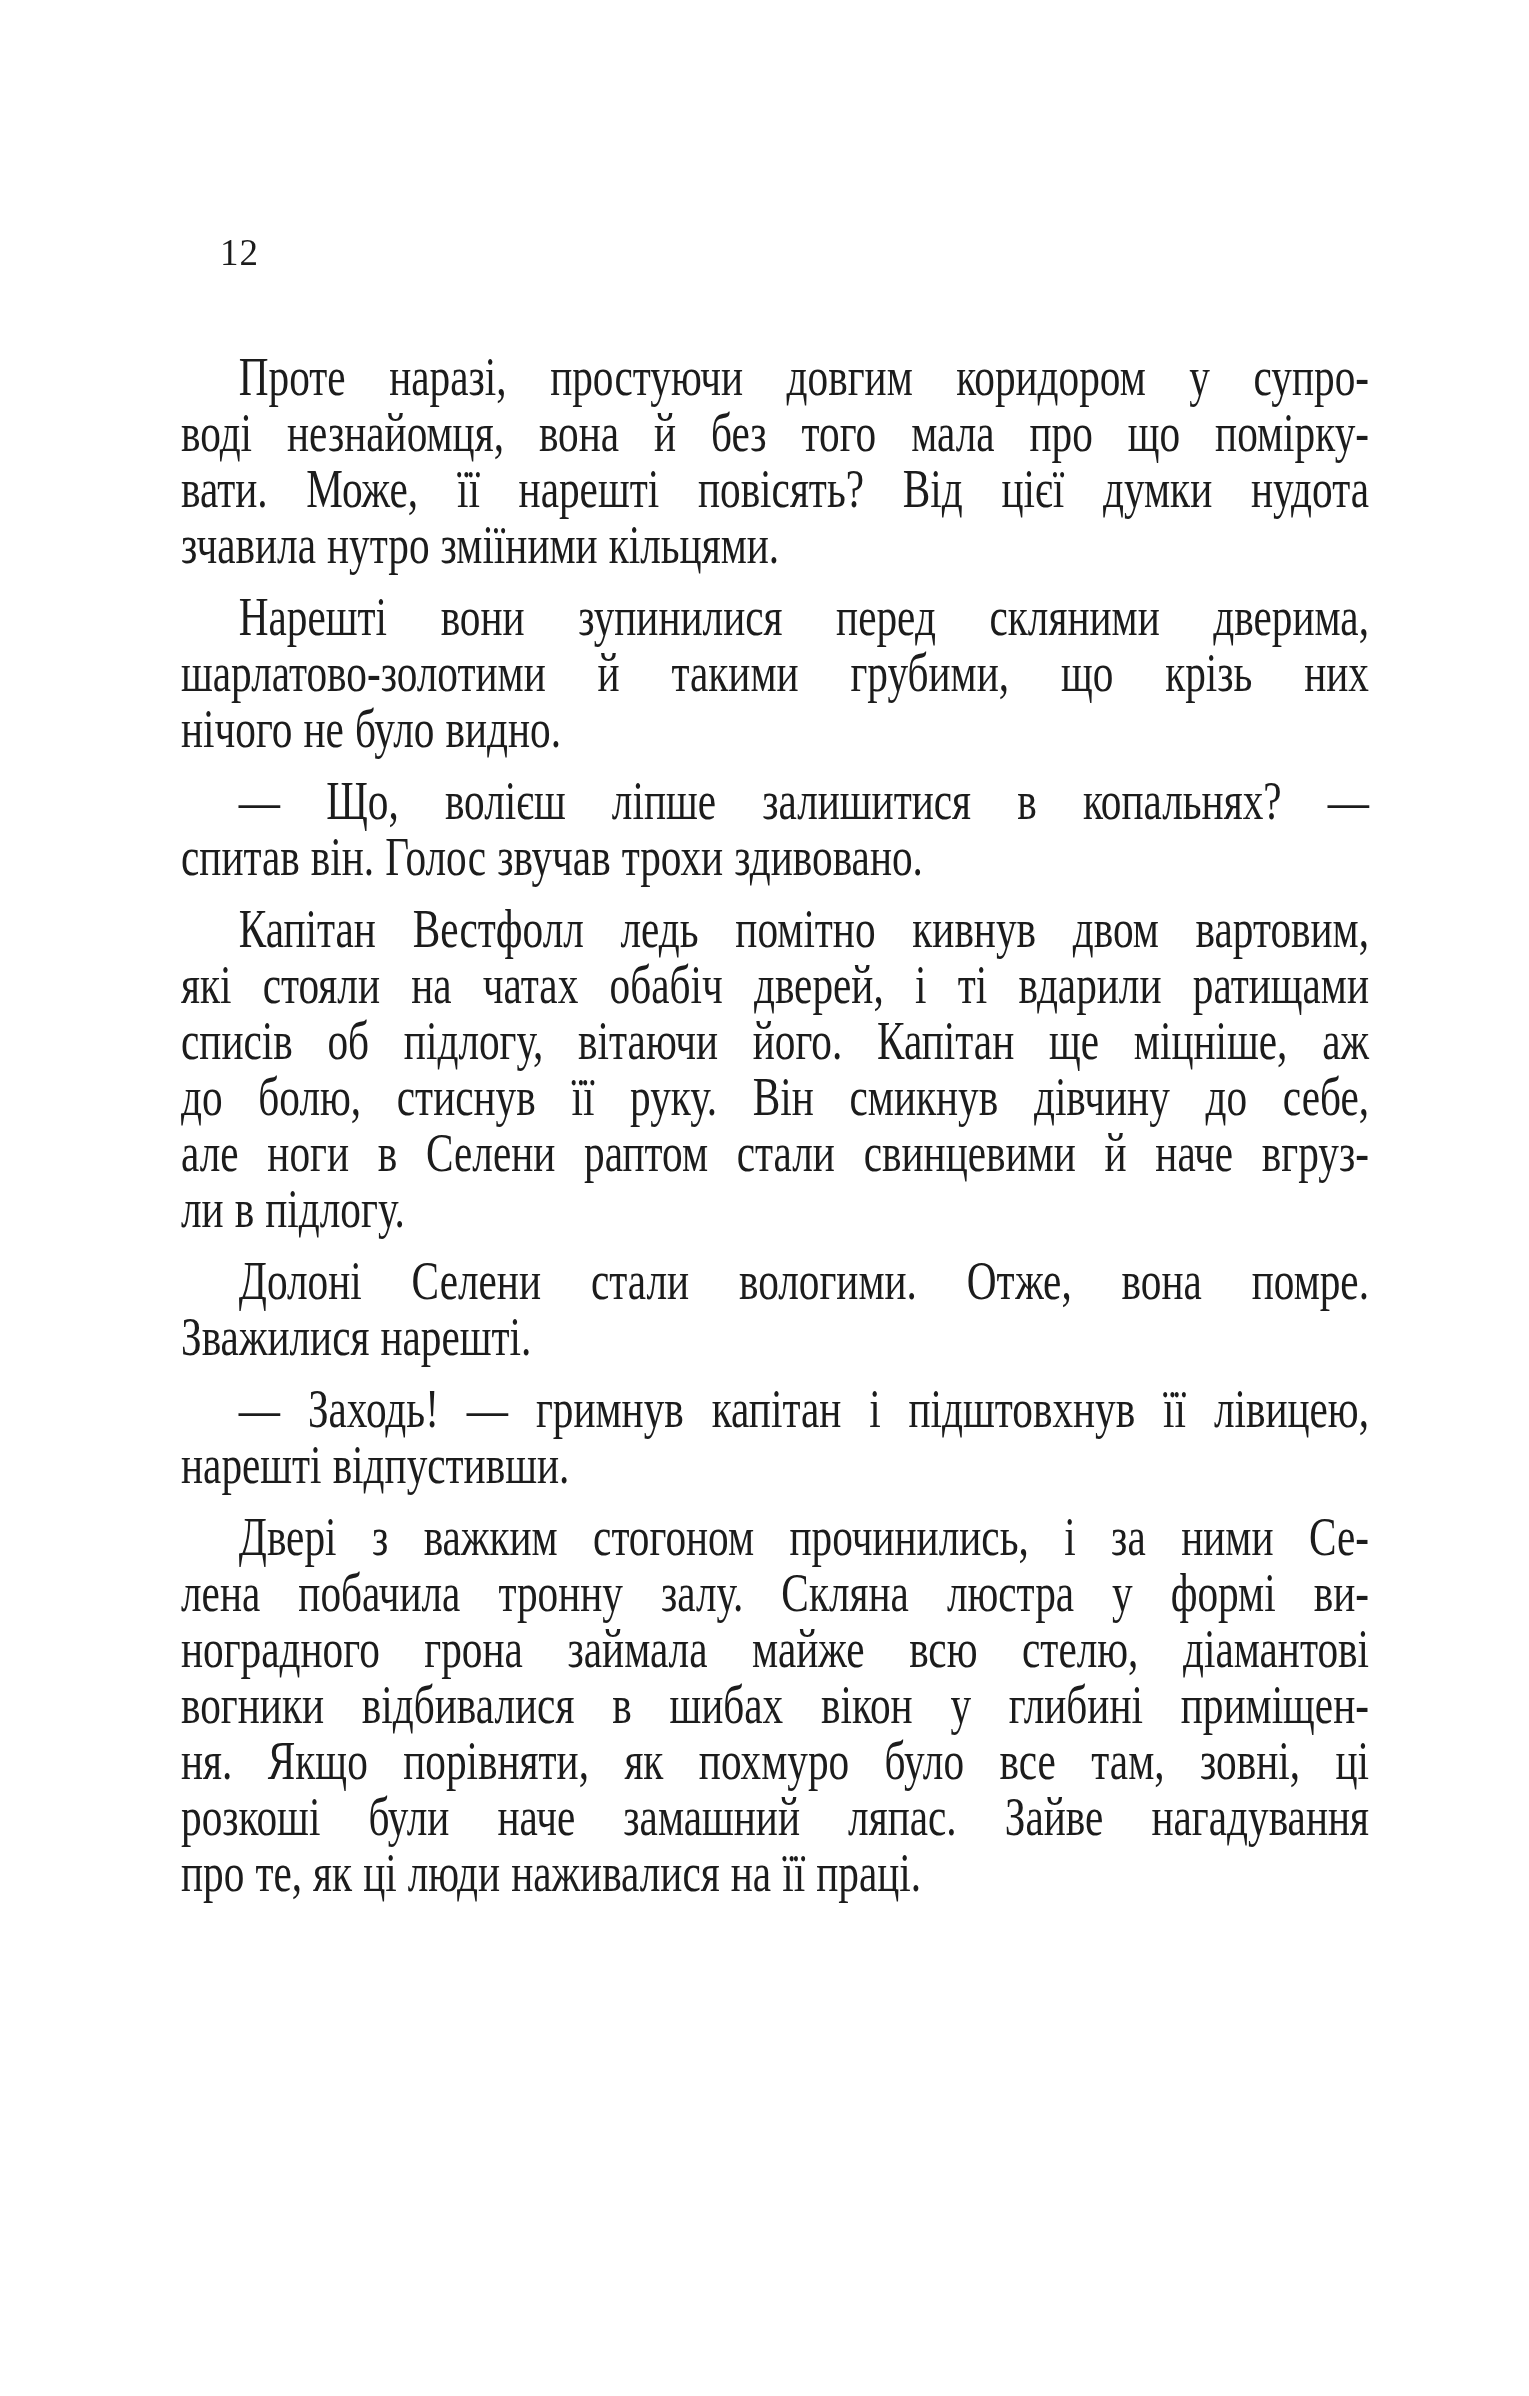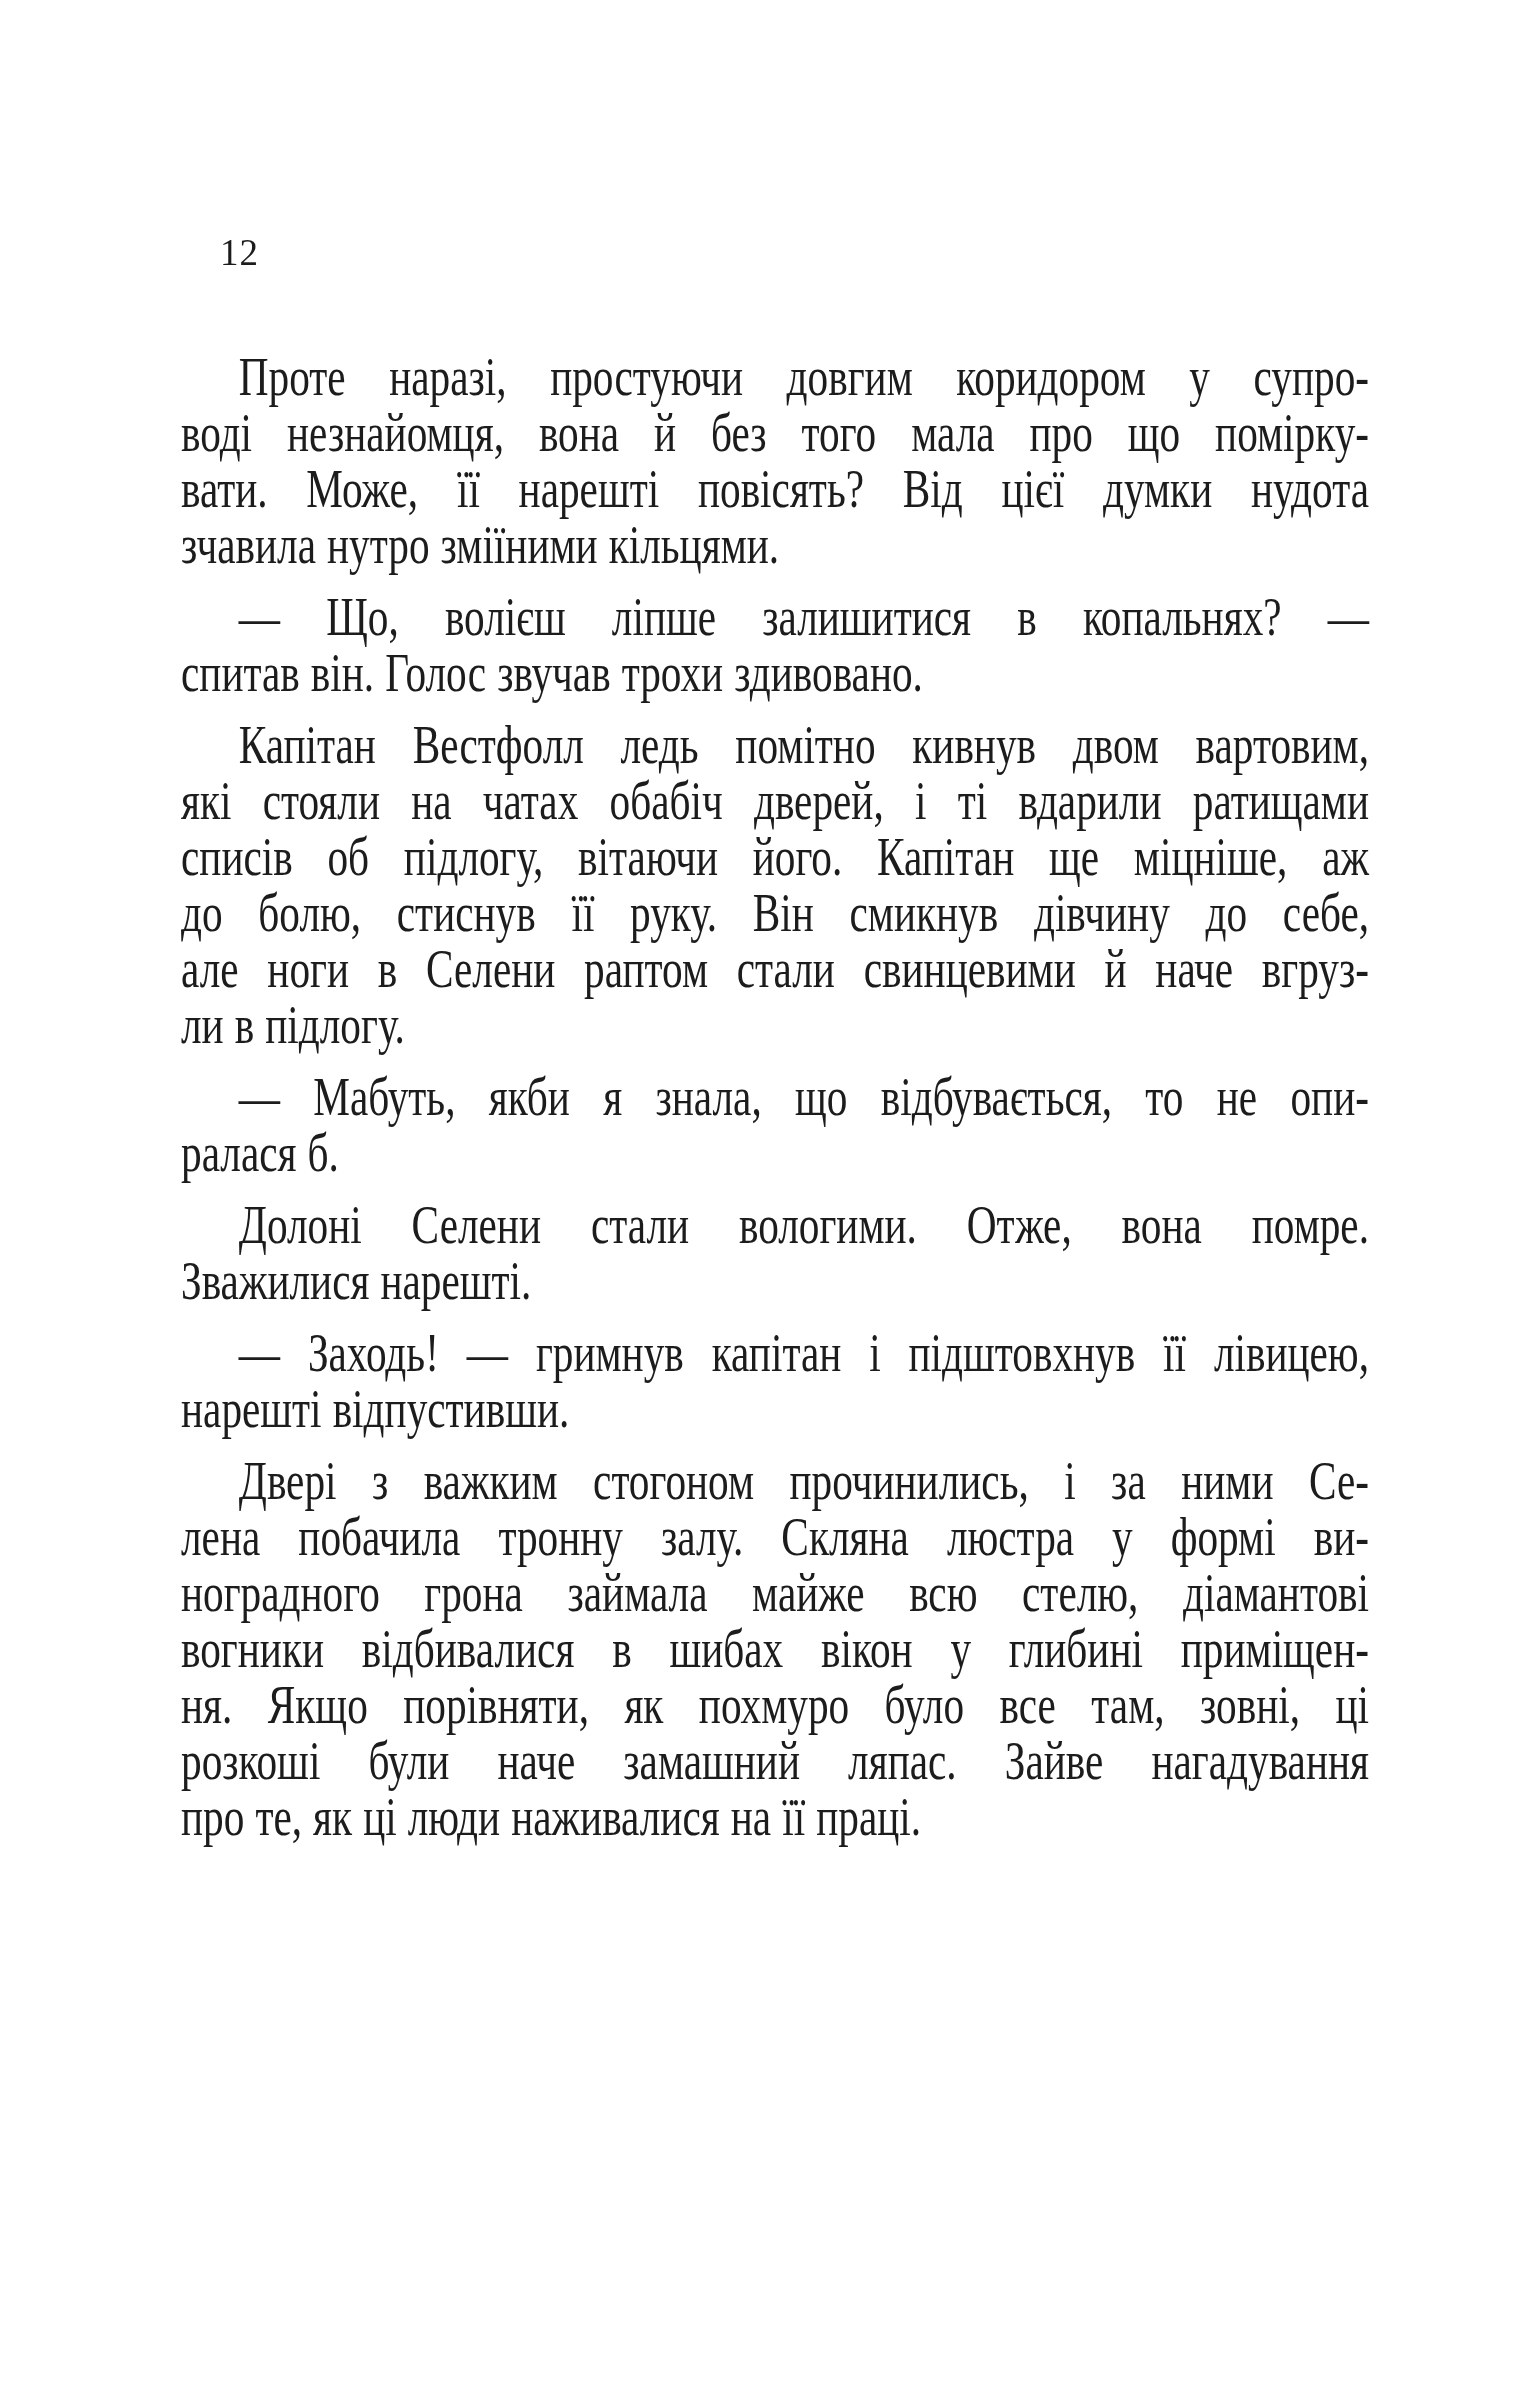--- a/index.html
+++ b/index.html
@@ -61,34 +61,35 @@
 <div class="page">
   <div class="page-number">12</div>
   <div class="text-block">
       <div class="para">
         <div class="line first">Проте наразі, простуючи довгим коридором у супро-</div>
         <div class="line">воді незнайомця, вона й без того мала про що помірку-</div>
         <div class="line">вати. Може, її нарешті повісять? Від цієї думки нудота</div>
         <div class="line last">зчавила нутро зміїними кільцями.</div>
       </div>
       <div class="para">
+        <div class="line first">Нарешті вони зупинилися перед скляними дверима,</div>
+        <div class="line">шарлатово-золотими й такими грубими, що крізь них</div>
+        <div class="line last">нічого не було видно.</div>
+      </div>
+      <div class="para">
         <div class="line first">— Що, волієш ліпше залишитися в копальнях? —</div>
         <div class="line last">спитав він. Голос звучав трохи здивовано.</div>
       </div>
       <div class="para">
         <div class="line first">Капітан Вестфолл ледь помітно кивнув двом вартовим,</div>
         <div class="line">які стояли на чатах обабіч дверей, і ті вдарили ратищами</div>
         <div class="line">списів об підлогу, вітаючи його. Капітан ще міцніше, аж</div>
         <div class="line">до болю, стиснув її руку. Він смикнув дівчину до себе,</div>
         <div class="line">але ноги в Селени раптом стали свинцевими й наче вгруз-</div>
         <div class="line last">ли в підлогу.</div>
-      </div>
-      <div class="para">
-        <div class="line first">— Мабуть, якби я знала, що відбувається, то не опи-</div>
-        <div class="line last">ралася б.</div>
       </div>
       <div class="para">
         <div class="line first">Долоні Селени стали вологими. Отже, вона помре.</div>
         <div class="line last">Зважилися нарешті.</div>
       </div>
       <div class="para">
         <div class="line first">— Заходь! — гримнув капітан і підштовхнув її лівицею,</div>
         <div class="line last">нарешті відпустивши.</div>
       </div>
       <div class="para">

